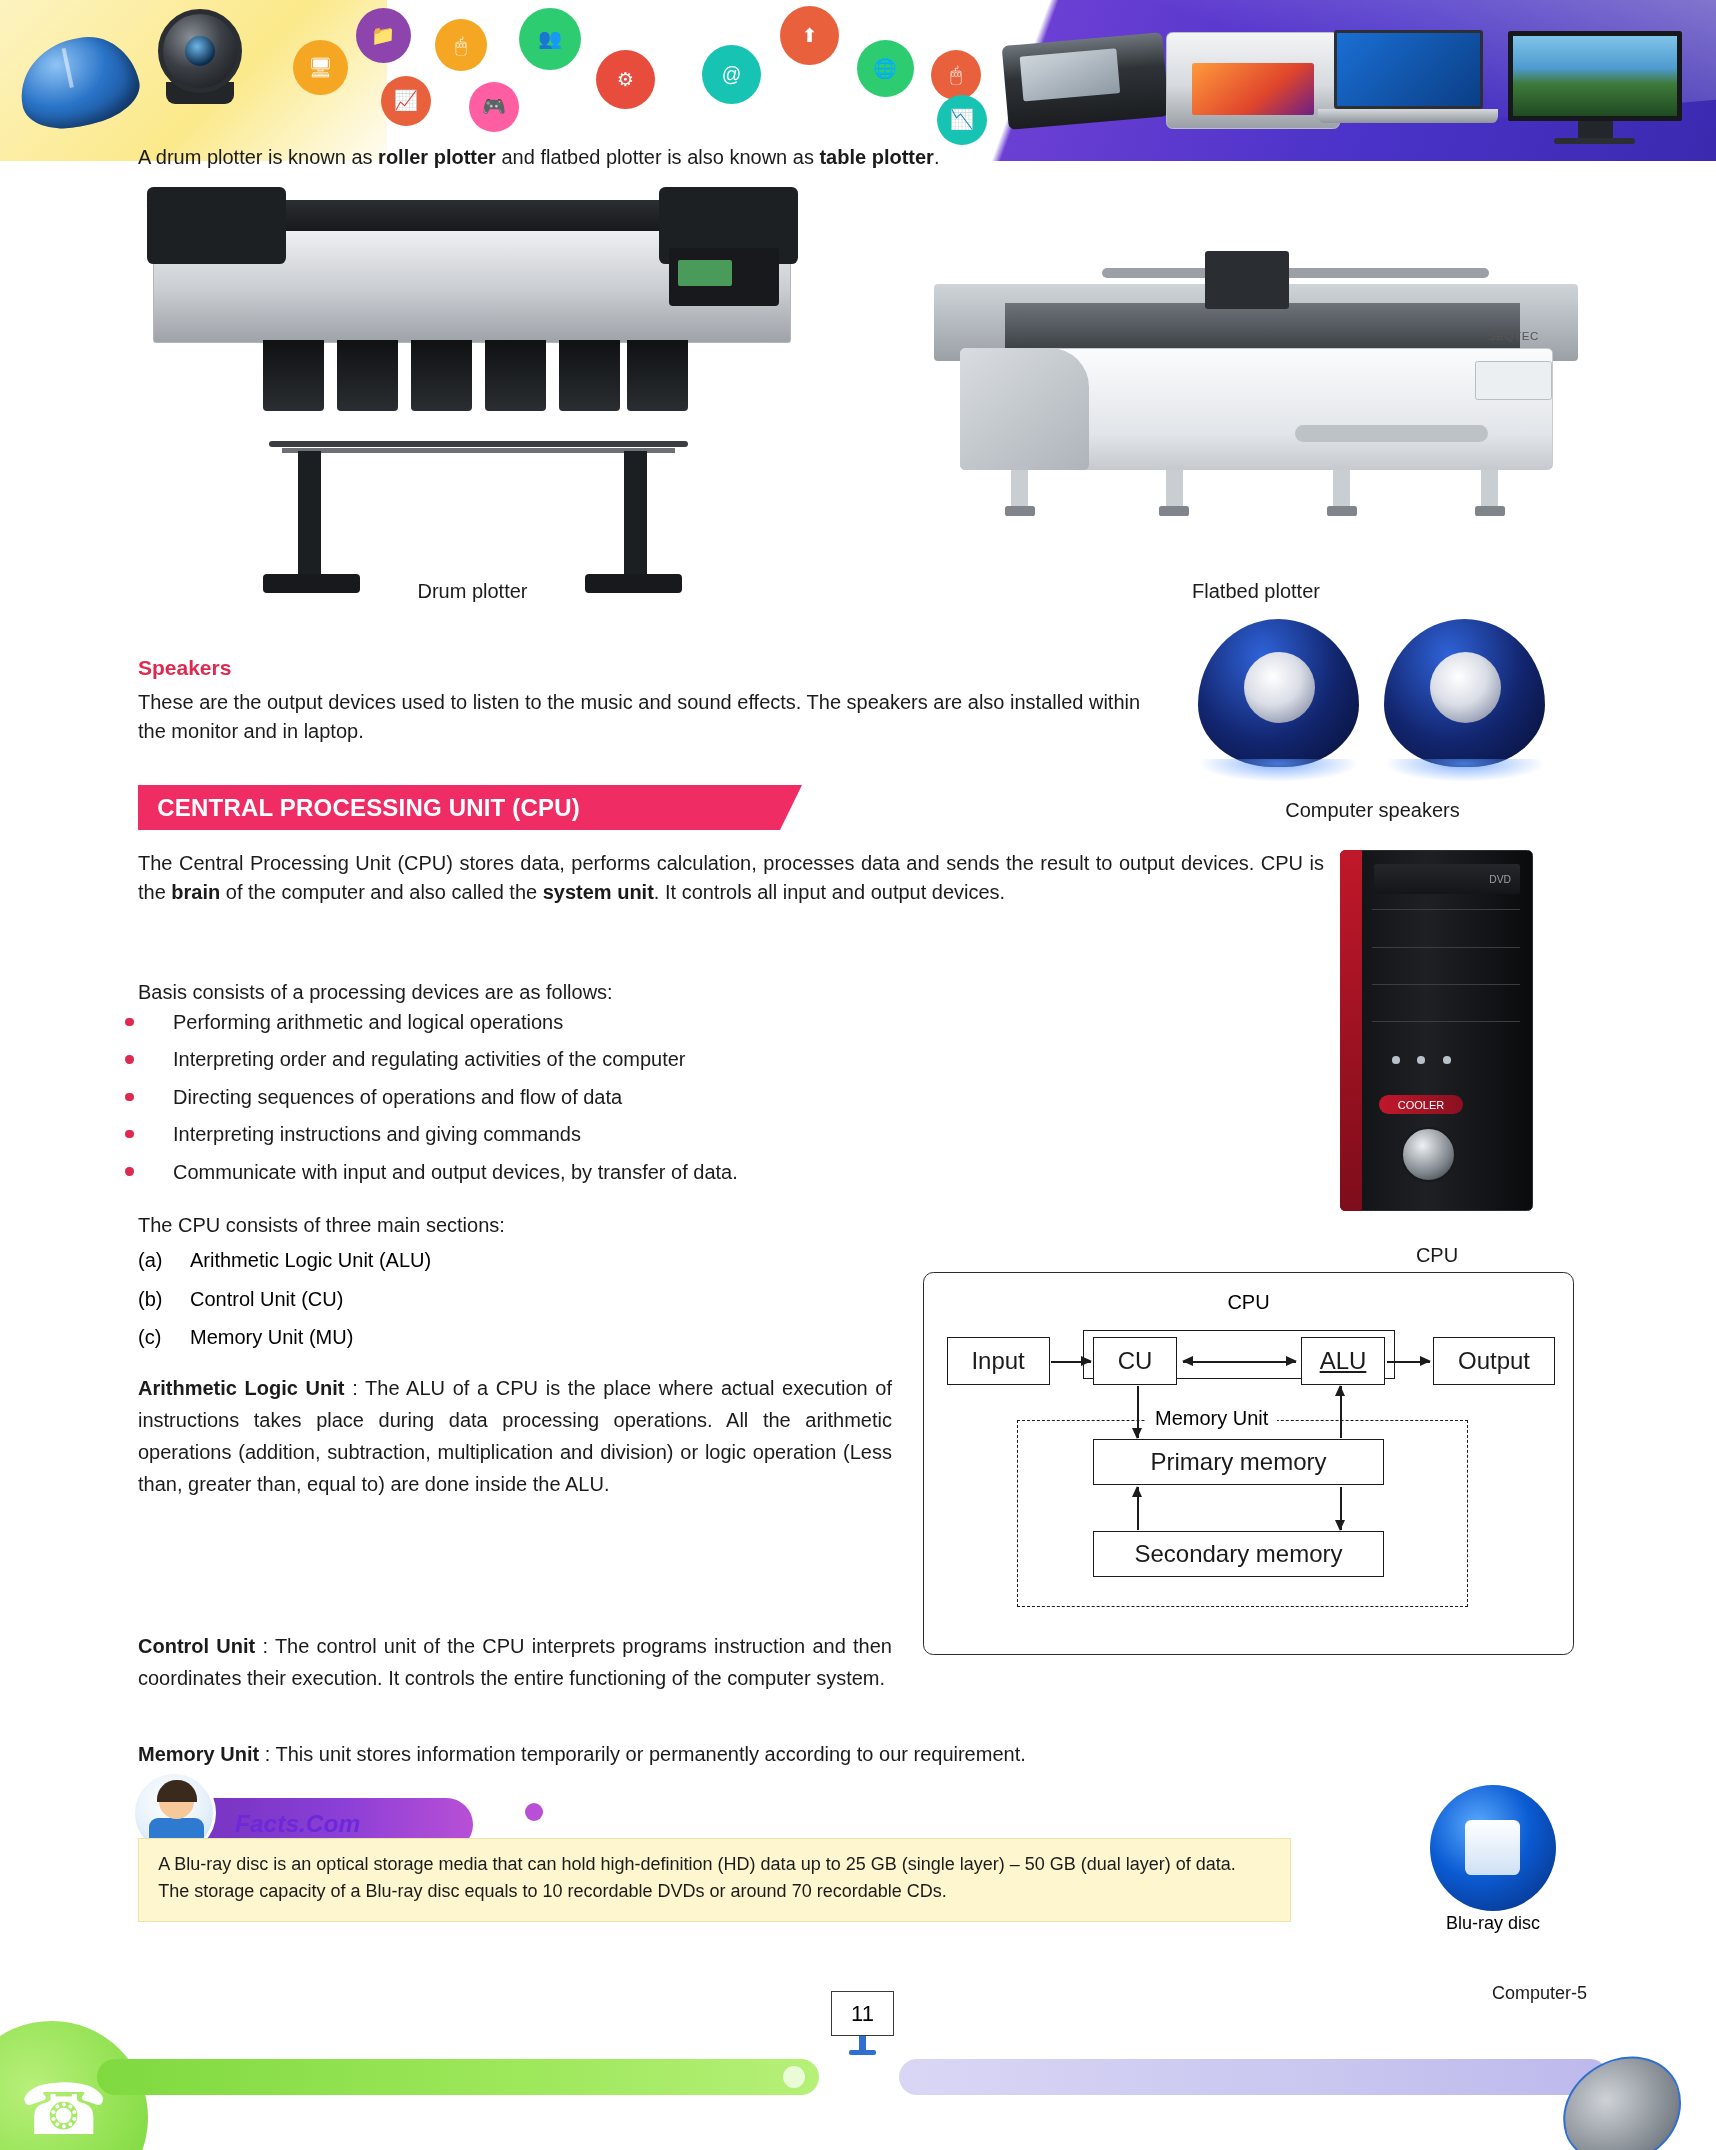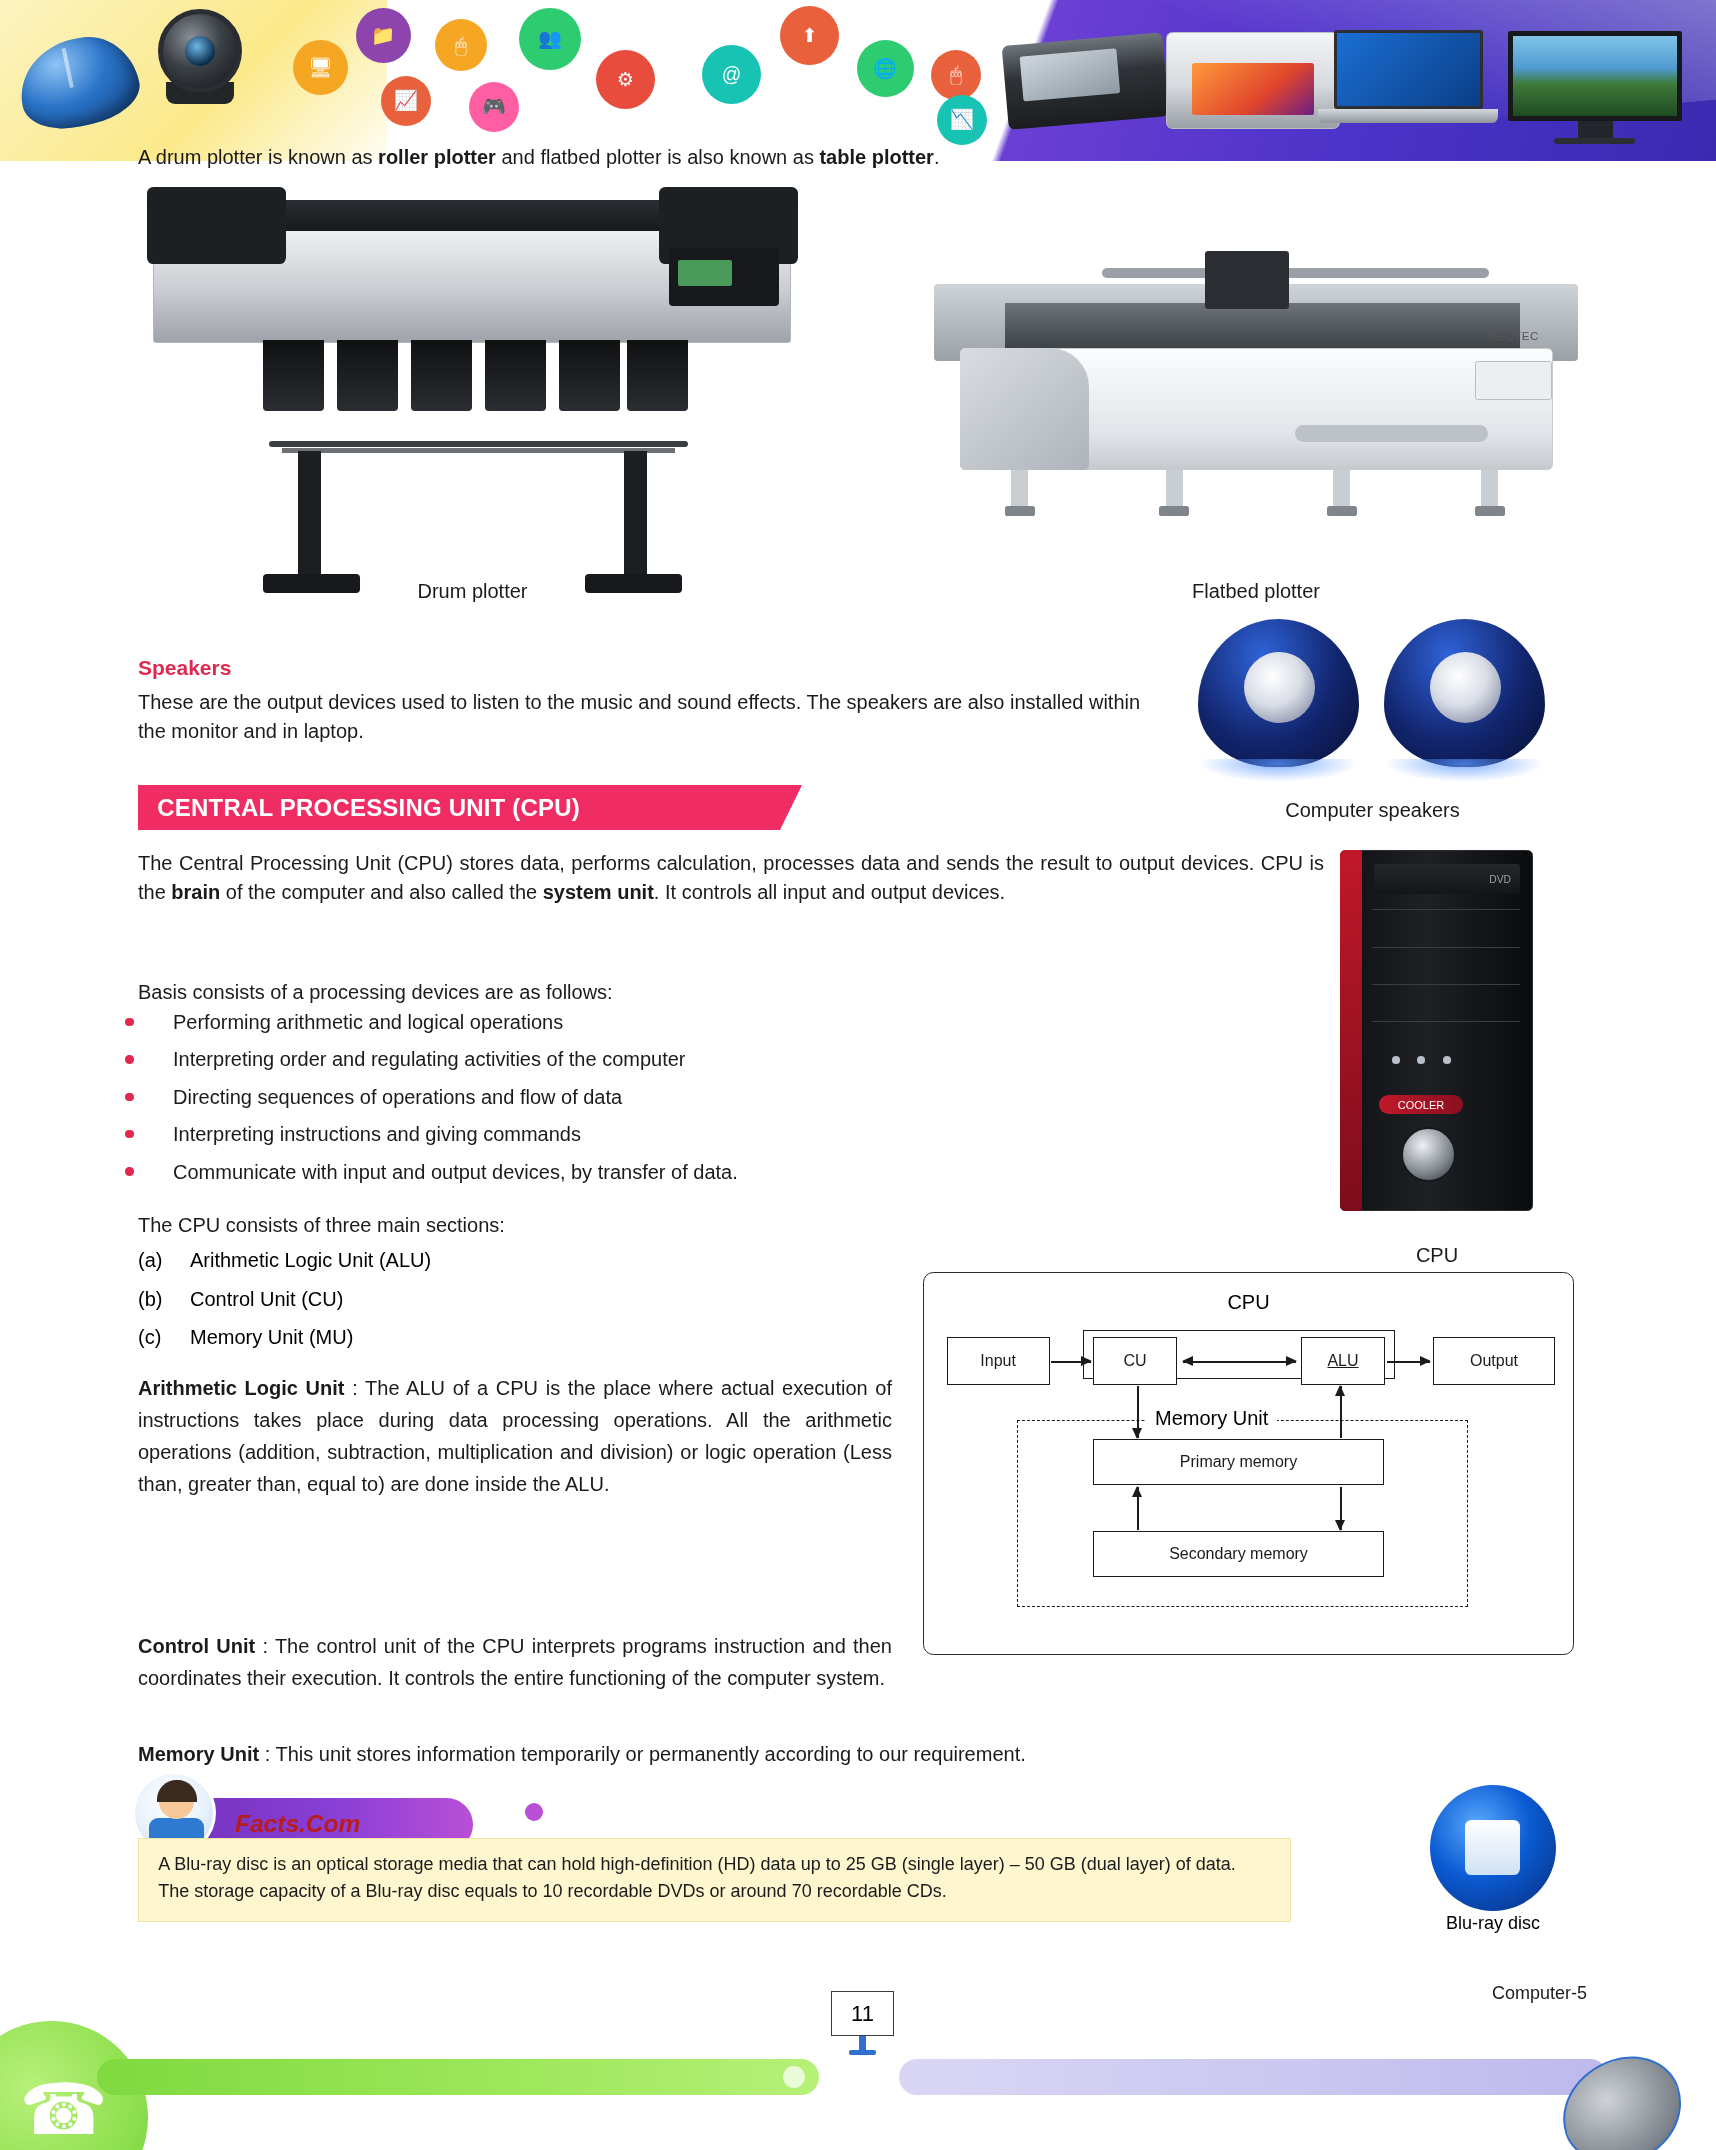--- a/index.html
+++ b/index.html
@@ -277,21 +277,21 @@
   .just { text-align:justify; }
 
   
   .diagram{
     position:absolute; left:923px; top:1272px; width:651px; height:383px;
     border:1.9px solid #2b2b2b; border-radius:10.3px; background:#fff;
   }
   .dg-title{ position:absolute; left:0; top:18px; width:100%; text-align:center; font-size:20px;}
   .dg-box{
     position:absolute; border:1.3px solid #1b1b1b; background:#fff;
-    display:flex; align-items:center; justify-content:center; font-size:16px; color:#1b1b1b;
+    display:flex; align-items:center; justify-content:center; font-size:24px; color:#1b1b1b;
   }
   .dg-inner{
     position:absolute; left:159px; top:57px; width:312px; height:49px;
     border:1.3px solid #1b1b1b;
   }
   .dg-dashed{
     position:absolute; left:93px; top:147px; width:451px; height:187px;
     border:1.9px dashed #1b1b1b;
   }
   .dg-memlabel{
@@ -317,21 +317,21 @@
   }
 
   
   .facts-wrap{ position:absolute; left:138px; top:1798px; width:1224px; }
   .facts-tab{
     position:absolute; left:0; top:0; width:335px; height:53px;
     background: linear-gradient(90deg,#6f2fb8 0%, #8a3fd6 60%, #b84fd6 100%);
     border-radius:27px;
   }
   .facts-tab-text{
-    position:absolute; left:97px; top:11.6px; font-size:24.5px; font-weight:bold; color:#b91c1c;
+    position:absolute; left:97px; top:11.6px; font-size:24.5px; font-weight:bold; color:#6d28d9;
     font-style:italic;
   }
   .facts-kid{
     position:absolute; left:-6.4px; top:-27px; width:84px; height:84px; border-radius:50%;
     background: radial-gradient(circle at 45% 35%, #ffffff 0%, #e7f1fb 55%, #bdd5ee 100%);
     border:3.2px solid #ffffff;
     overflow:hidden;
   }
   .kid-head{ position:absolute; left:24.5px; top:10.3px; width:35px; height:35px; border-radius:50%; background:#f6c89a;}
   .kid-hair{ position:absolute; left:22px; top:6.4px; width:40px; height:22px; border-radius:19.3px 19.3px 0 0; background:#3a2a1d;}

